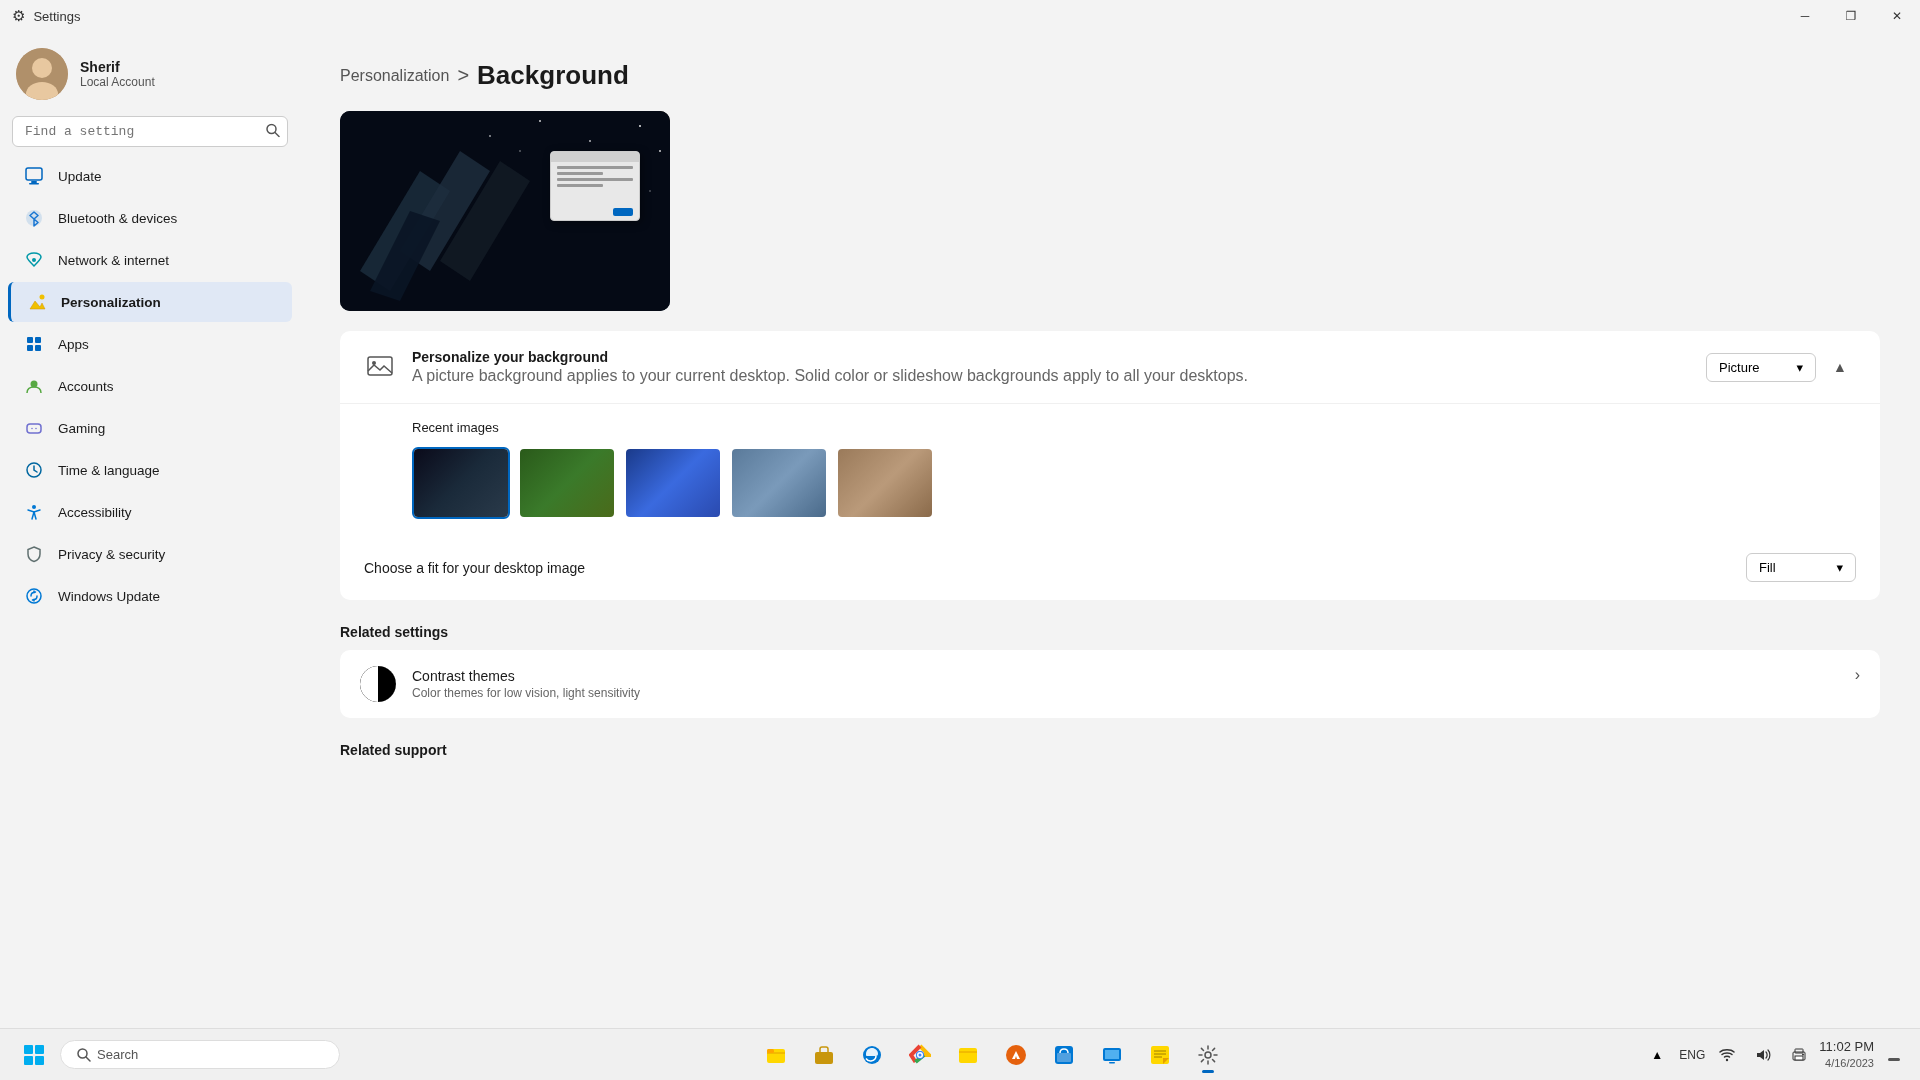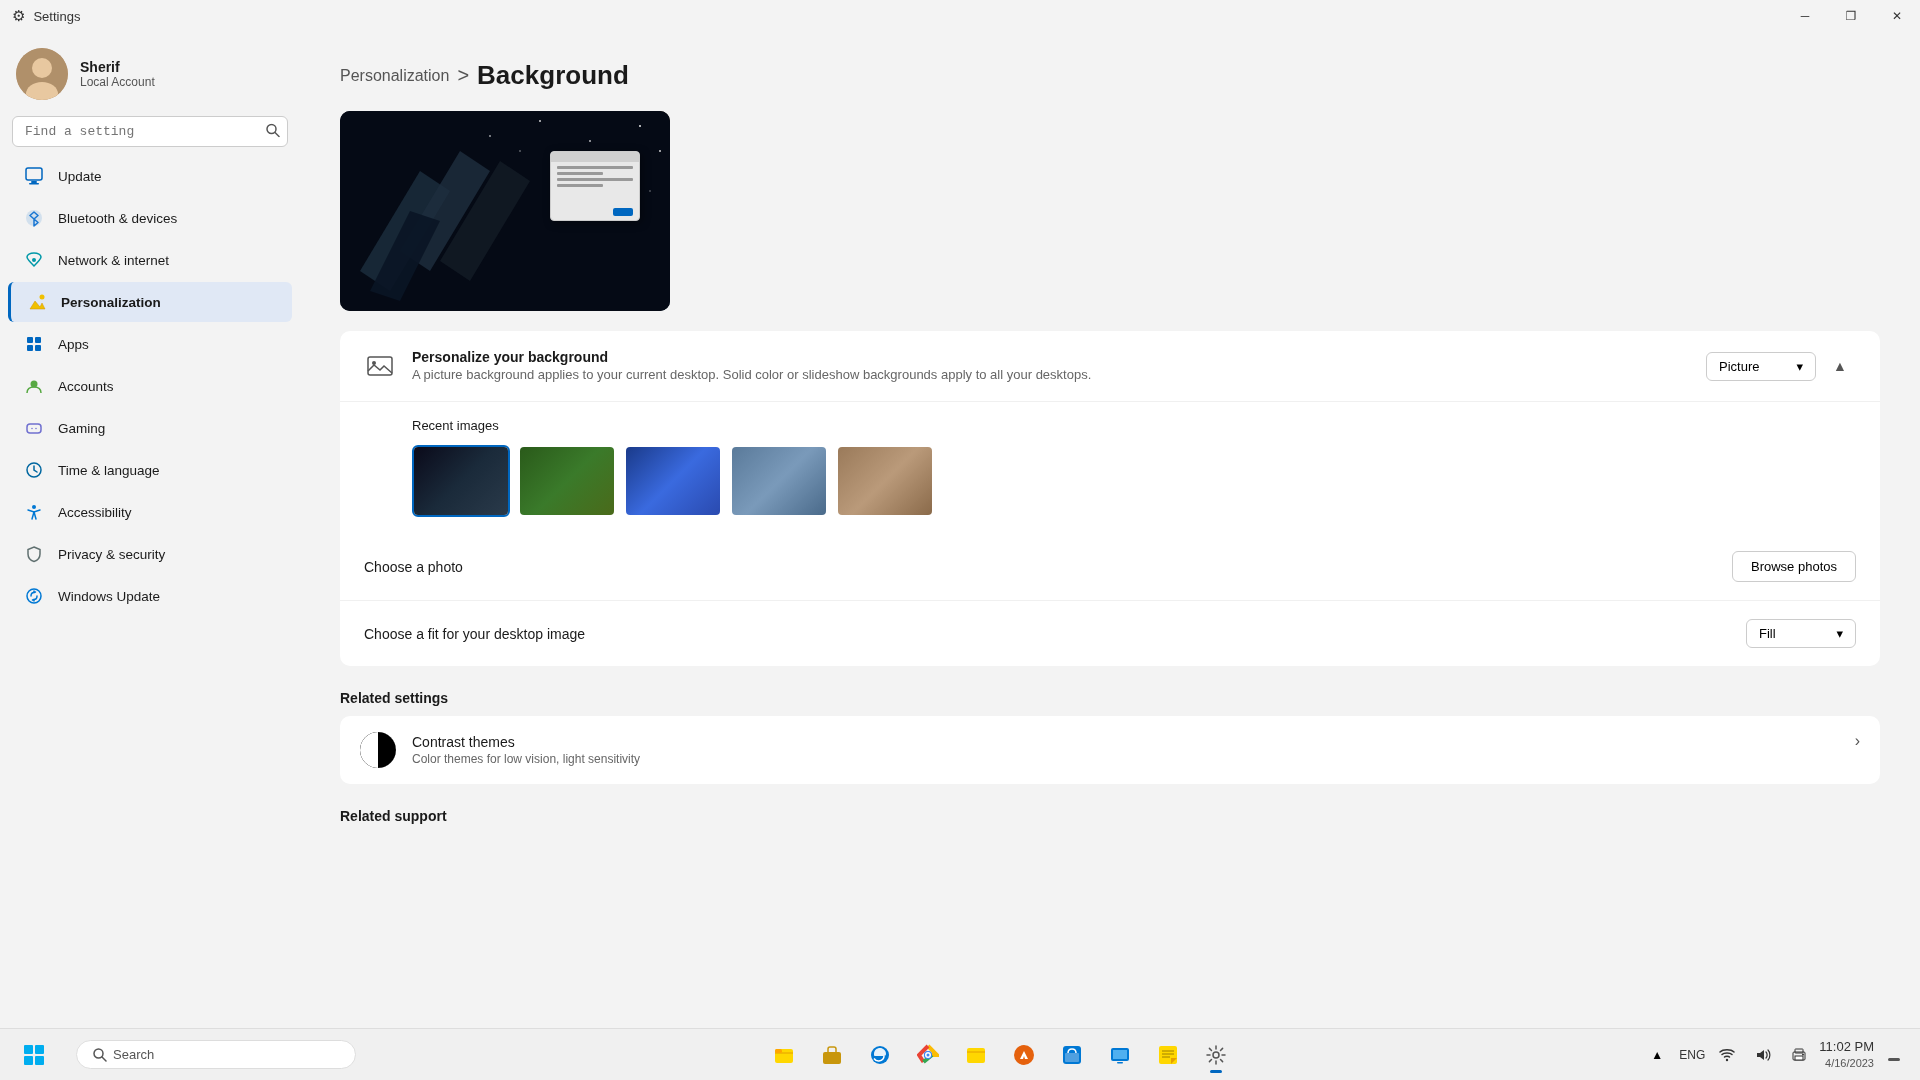--- a/index.html
+++ b/index.html
@@ -251,21 +251,21 @@
     .panel-header-icon {
       width: 32px;
       height: 32px;
       display: flex;
       align-items: center;
       justify-content: center;
       flex-shrink: 0;
       margin-top: 2px;
     }
     .panel-title { font-size: 14px; font-weight: 600; color: #1a1a1a; }
-    .panel-subtitle { font-size: 13px; color: #666; margin-top: 2px; }
+    .panel-subtitle { font-size: 16px; color: #666; margin-top: 2px; }
 
     .panel-control {
       display: flex;
       align-items: center;
       gap: 8px;
     }
     .dropdown-btn {
       display: flex;
       align-items: center;
       gap: 8px;
@@ -385,21 +385,21 @@
       height: 52px;
       background: rgba(240,240,240,0.9);
       backdrop-filter: blur(20px);
       display: flex;
       align-items: center;
       justify-content: space-between;
       padding: 0 12px;
       flex-shrink: 0;
       border-top: 1px solid #ddd;
     }
-    .taskbar-left { display: flex; align-items: center; gap: 20px; }
+    .taskbar-left { display: flex; align-items: center; gap: 4px; }
     .taskbar-center { display: flex; align-items: center; gap: 4px; }
     .taskbar-right { display: flex; align-items: center; gap: 6px; font-size: 12px; color: #333; }
 
     .tb-btn {
       width: 44px;
       height: 44px;
       display: flex;
       align-items: center;
       justify-content: center;
       border-radius: 6px;
@@ -700,26 +700,20 @@
           </div>
           <div class="thumb">
             <div class="thumb-inner thumb-4"></div>
           </div>
           <div class="thumb">
             <div class="thumb-inner thumb-5"></div>
           </div>
         </div>
       </div>
 
-      <div class="panel-section">
-        <div class="choose-row" style="padding:0;">
-          <span class="choose-label">Choose a photo</span>
-          <button class="browse-btn">Browse photos</button>
-        </div>
-      </div>
 
       <div class="panel-section">
         <div class="choose-row" style="padding:0;">
           <span class="choose-label">Choose a fit for your desktop image</span>
           <button class="dropdown-btn">
             <span>Fill</span>
             <span>▾</span>
           </button>
         </div>
       </div>

